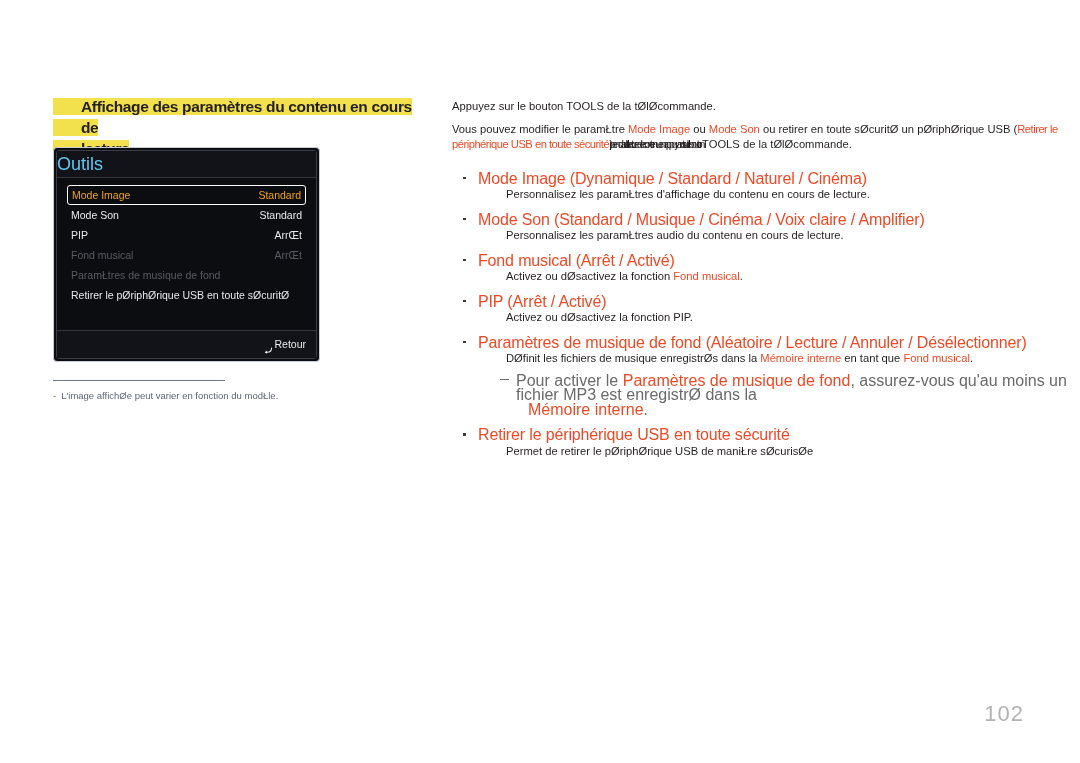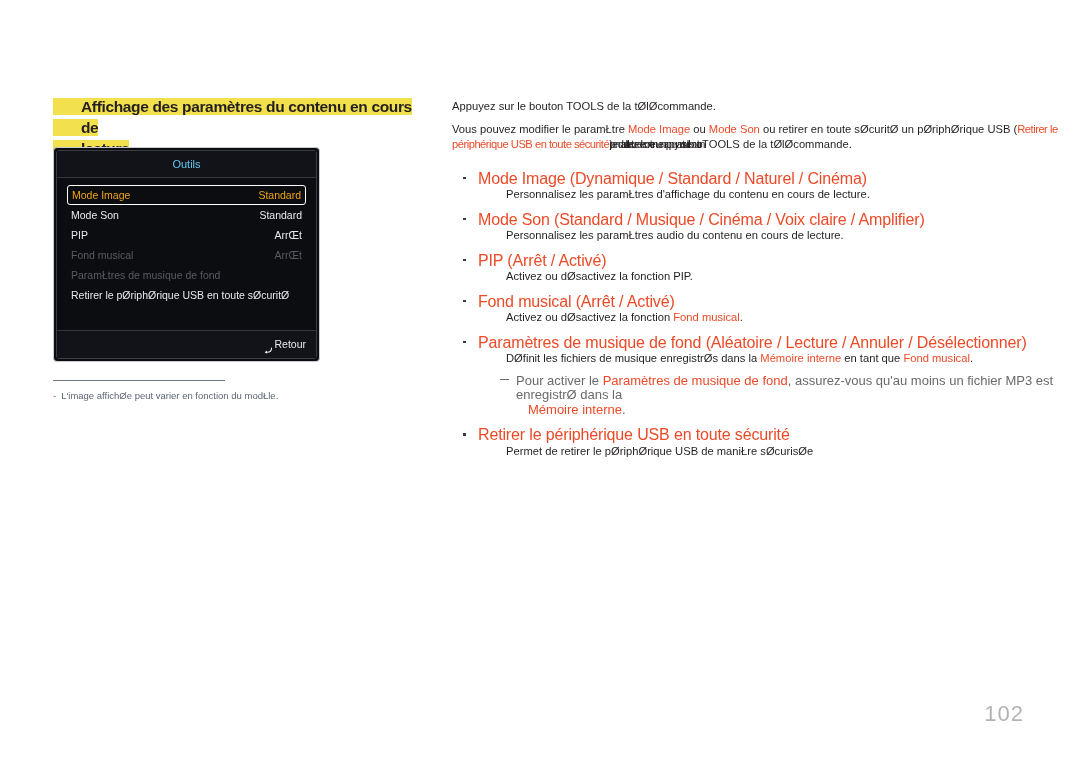--- a/index.html
+++ b/index.html
@@ -63,23 +63,22 @@
     border: 1px solid #3a3d44;
     border-radius: 3px;
     box-sizing: border-box;
     background: #0c0d10;
   }
   .osd-title {
     position: absolute;
     left: 0; right: 0; top: 0;
     height: 26px;
     line-height: 26px;
-    text-align: center;
     color: #63c6ee;
-    font-size: 11px;
+    font-size: 18px;
     border-bottom: 1px solid #34373d;
     background: #111318;
   }
   .osd-list {
     position: absolute;
     left: 0; right: 0;
     top: 27px;
     bottom: 28px;
     padding: 7px 10px 0 10px;
     box-sizing: border-box;
@@ -209,21 +208,21 @@
     color: #231f20;
     margin-top: 1px;
     padding-left: 28px;
   }
 
   
   .note-item {
     position: relative;
     padding-left: 38px;
     margin: 7px 0 10px 0;
-    font-size: 13px;
+    font-size: 16px;
     line-height: 14.5px;
     color: #6a6a6a;
   }
   .note-dash {
     position: absolute;
     left: 22px;
     top: 5px;
     width: 9px;
     height: 1.5px;
     background: #6a6a6a;
@@ -328,28 +327,28 @@
     </li>
 
     <li class="bullet-item">
       <span class="bullet-dot"></span>
       <div class="bullet-head"><span>Mode Son</span><span> (Standard / Musique / Cinéma / Voix claire / Amplifier)</span></div>
       <div class="bullet-body">Personnalisez les paramŁtres audio du contenu en cours de lecture.</div>
     </li>
 
     <li class="bullet-item">
       <span class="bullet-dot"></span>
+      <div class="bullet-head"><span>Fond musical</span><span> (Arrêt / Activé)</span></div>
+      <div class="bullet-body"><span>Activez ou dØsactivez la fonction </span><span class="red">Fond musical</span><span>.</span></div>
+    </li>
+
+    <li class="bullet-item">
+      <span class="bullet-dot"></span>
       <div class="bullet-head"><span>PIP</span><span> (Arrêt / Activé)</span></div>
       <div class="bullet-body">Activez ou dØsactivez la fonction PIP.</div>
-    </li>
-
-    <li class="bullet-item">
-      <span class="bullet-dot"></span>
-      <div class="bullet-head"><span>Fond musical</span><span> (Arrêt / Activé)</span></div>
-      <div class="bullet-body"><span>Activez ou dØsactivez la fonction </span><span class="red">Fond musical</span><span>.</span></div>
     </li>
 
     <li class="bullet-item">
       <span class="bullet-dot"></span>
       <div class="bullet-head"><span>Paramètres de musique de fond</span><span> (Aléatoire / Lecture / Annuler / Désélectionner)</span></div>
       <div class="bullet-body"><span>DØfinit les fichiers de musique enregistrØs dans la </span><span class="red">Mémoire interne</span><span> en tant que </span><span class="red">Fond musical</span><span>.</span></div>
 
       <div class="note-item">
         <span class="note-dash"></span>
         <span>Pour activer le </span><span class="red">Paramètres de musique de fond</span><span>, assurez-vous qu'au moins un fichier MP3 est enregistrØ dans la</span>

